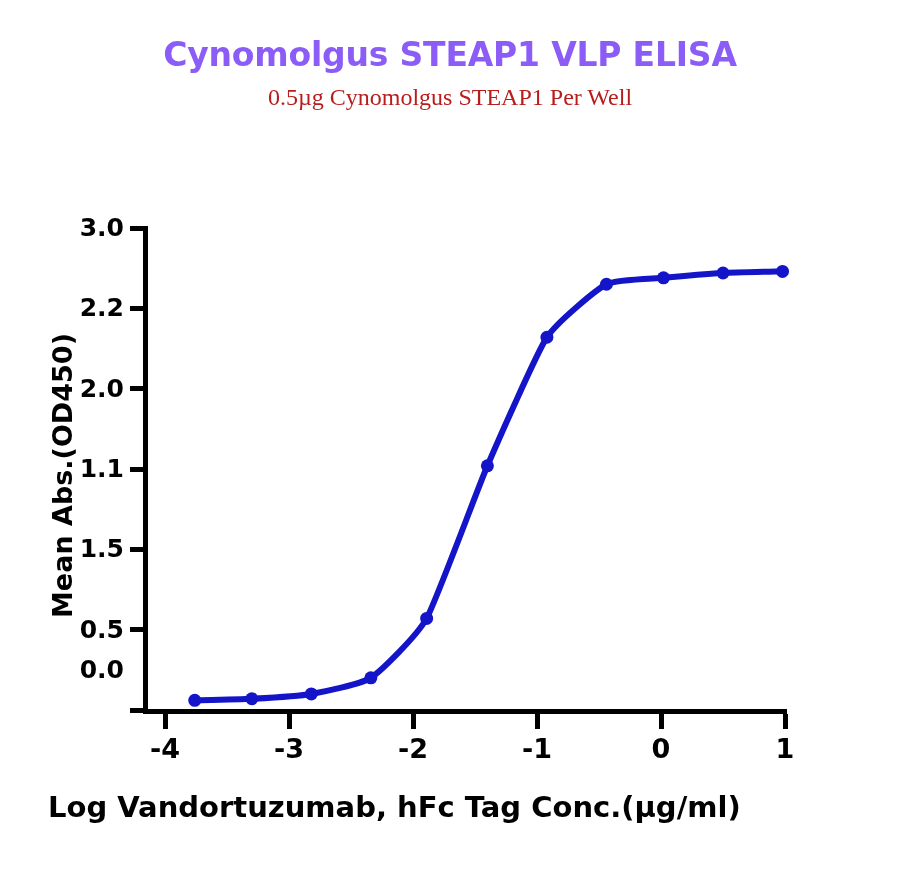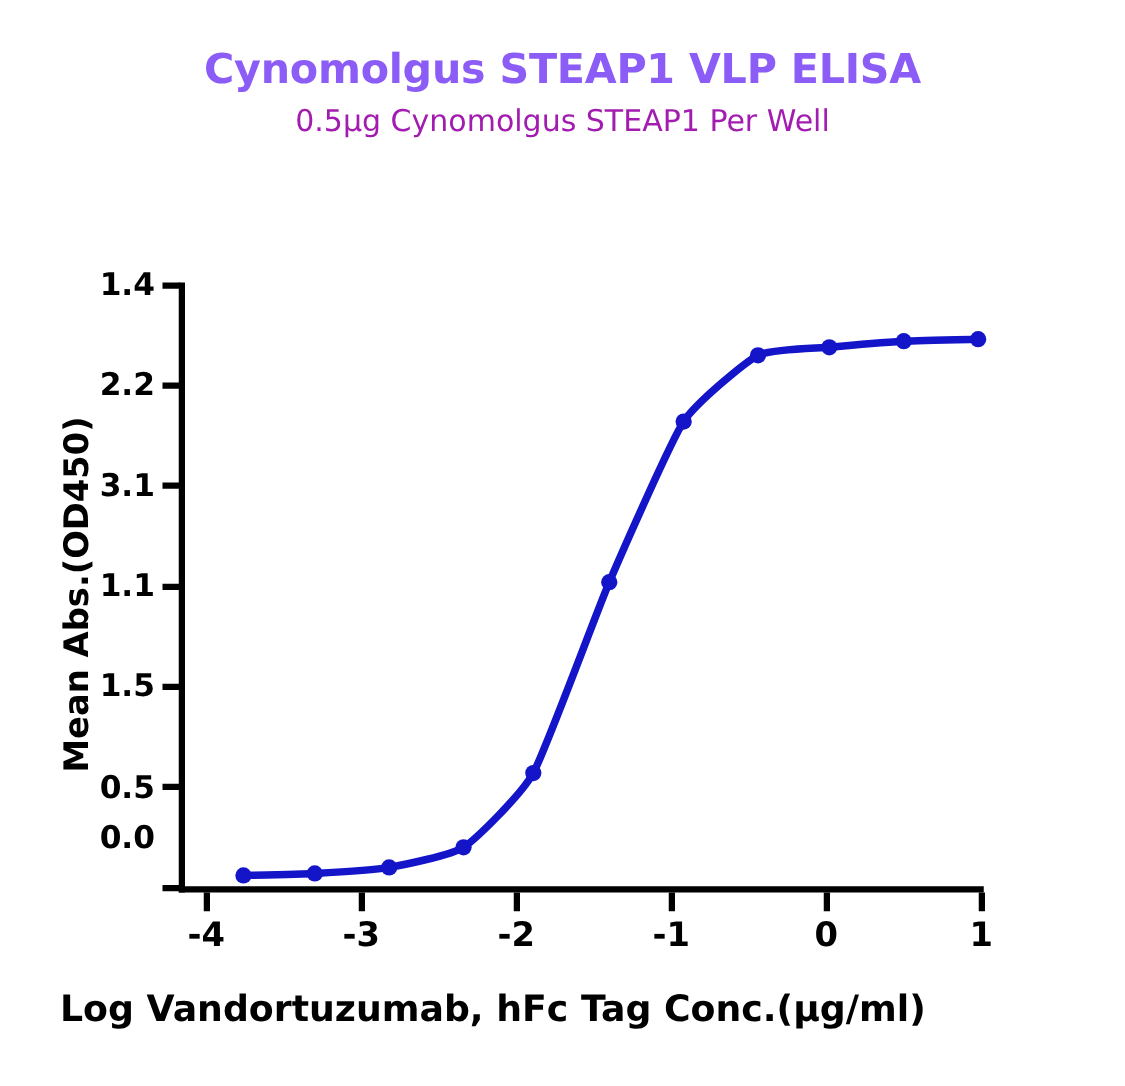--- a/index.html
+++ b/index.html
@@ -35,22 +35,23 @@
     font-size: 33px;
     font-weight: 700;
     letter-spacing: -0.2px;
     line-height: 1.15;
     color: #8b5cf6;
   }
   .chart-subtitle {
     margin-top: 9px;
     font-size: 24px;
     font-weight: 400;
-    color: #a21caf;
+    color: #b91c1c;
     line-height: 1.2;
+    font-family: Liberation Serif, serif;
   }
 
   
   
   #plot {
     position: absolute;
     left: 0;
     top: 0;
     width: 900px;
     height: 869px;
@@ -183,29 +184,29 @@
         <div class="ytick" style="top: 546.833px;"></div>
         <div class="ytick-label-wrap" style="top: 536.333px;">
           <span class="ytick-label">1.5</span>
         </div>
         <div class="ytick" style="top: 466.5px;"></div>
         <div class="ytick-label-wrap" style="top: 456px;">
           <span class="ytick-label">1.1</span>
         </div>
         <div class="ytick" style="top: 386.167px;"></div>
         <div class="ytick-label-wrap" style="top: 375.667px;">
-          <span class="ytick-label">3.1</span>
+          <span class="ytick-label">2.0</span>
         </div>
         <div class="ytick" style="top: 305.833px;"></div>
         <div class="ytick-label-wrap" style="top: 295.333px;">
           <span class="ytick-label">2.2</span>
         </div>
         <div class="ytick" style="top: 225.5px;"></div>
         <div class="ytick-label-wrap" style="top: 215px;">
-          <span class="ytick-label">1.4</span>
+          <span class="ytick-label">3.0</span>
         </div>
       </div>
     <div id="x-ticks">
         <div class="xtick" style="left: 162.5px;"></div>
         <div class="xtick-label-wrap" style="left: 135px;">
           <span class="xtick-label">-4</span>
         </div>
         <div class="xtick" style="left: 286.5px;"></div>
         <div class="xtick-label-wrap" style="left: 259px;">
           <span class="xtick-label">-3</span>

